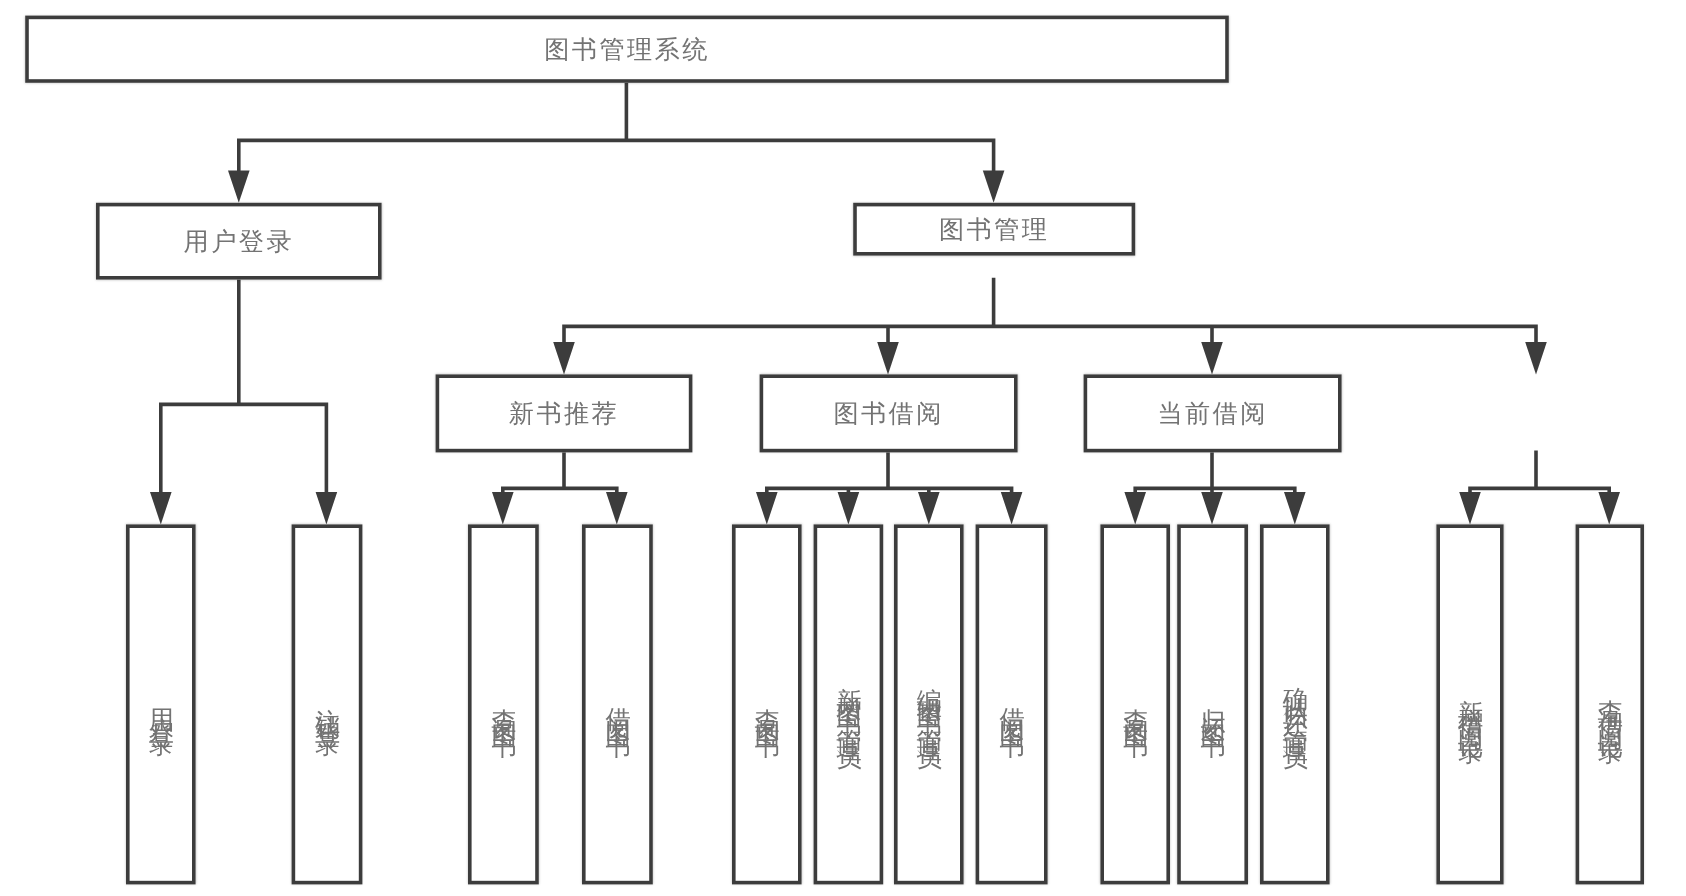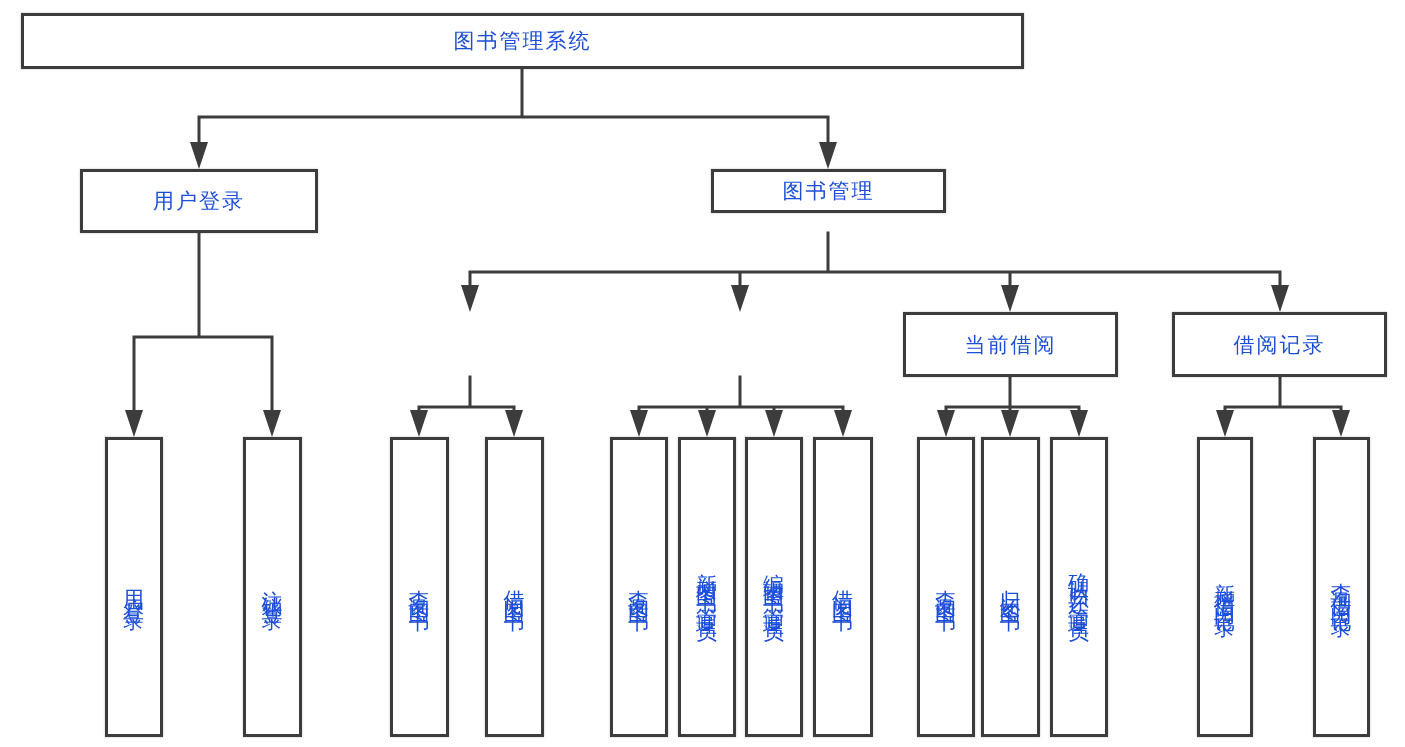--- a/index.html
+++ b/index.html
@@ -10,21 +10,21 @@
     font-family:"Liberation Sans","DejaVu Sans",sans-serif;
     overflow:hidden;
   }
   #connectors{position:absolute;left:0;top:0;z-index:1;}
   .node{
     position:absolute;
     background:#ffffff;
     border:3px solid #3c3c3c;
     box-sizing:border-box;
     display:flex;align-items:center;justify-content:center;
-    color:#1d4ed8;
+    color:#737373;
     z-index:2;
     box-shadow:0 0 2px rgba(0,0,0,0.25);
   }
   .hnode span{
     font-size:21px;
     letter-spacing:2px;
     font-weight:500;
     white-space:nowrap;
   }
   .vnode span{
@@ -101,25 +101,28 @@
     <span>图书管理系统</span>
   </div>
 
   <div class="node hnode" style="left:80px;top:169px;width:238px;height:64px;">
     <span>用户登录</span>
   </div>
   <div class="node hnode" style="left:711px;top:169px;width:235px;height:44px;">
     <span>图书管理</span>
   </div>
 
+  <div class="node hnode" style="left:363px;top:312px;width:214px;height:65px;">
+    <span>新书推荐</span>
+  </div>
+  <div class="node hnode" style="left:633px;top:312px;width:215px;height:65px;">
+    <span>图书借阅</span>
+  </div>
   <div class="node hnode" style="left:903px;top:312px;width:215px;height:65px;">
     <span>当前借阅</span>
-  </div>
-  <div class="node hnode" style="left:1172px;top:312px;width:215px;height:65px;">
-    <span>借阅记录</span>
   </div>
 
   <div class="node vnode" style="left:105px;top:437px;width:58px;height:300px;">
     <span>用户登录</span>
   </div>
   <div class="node vnode" style="left:243px;top:437px;width:59px;height:300px;">
     <span>注销登录</span>
   </div>
 
   <div class="node vnode" style="left:390px;top:437px;width:59px;height:300px;">

